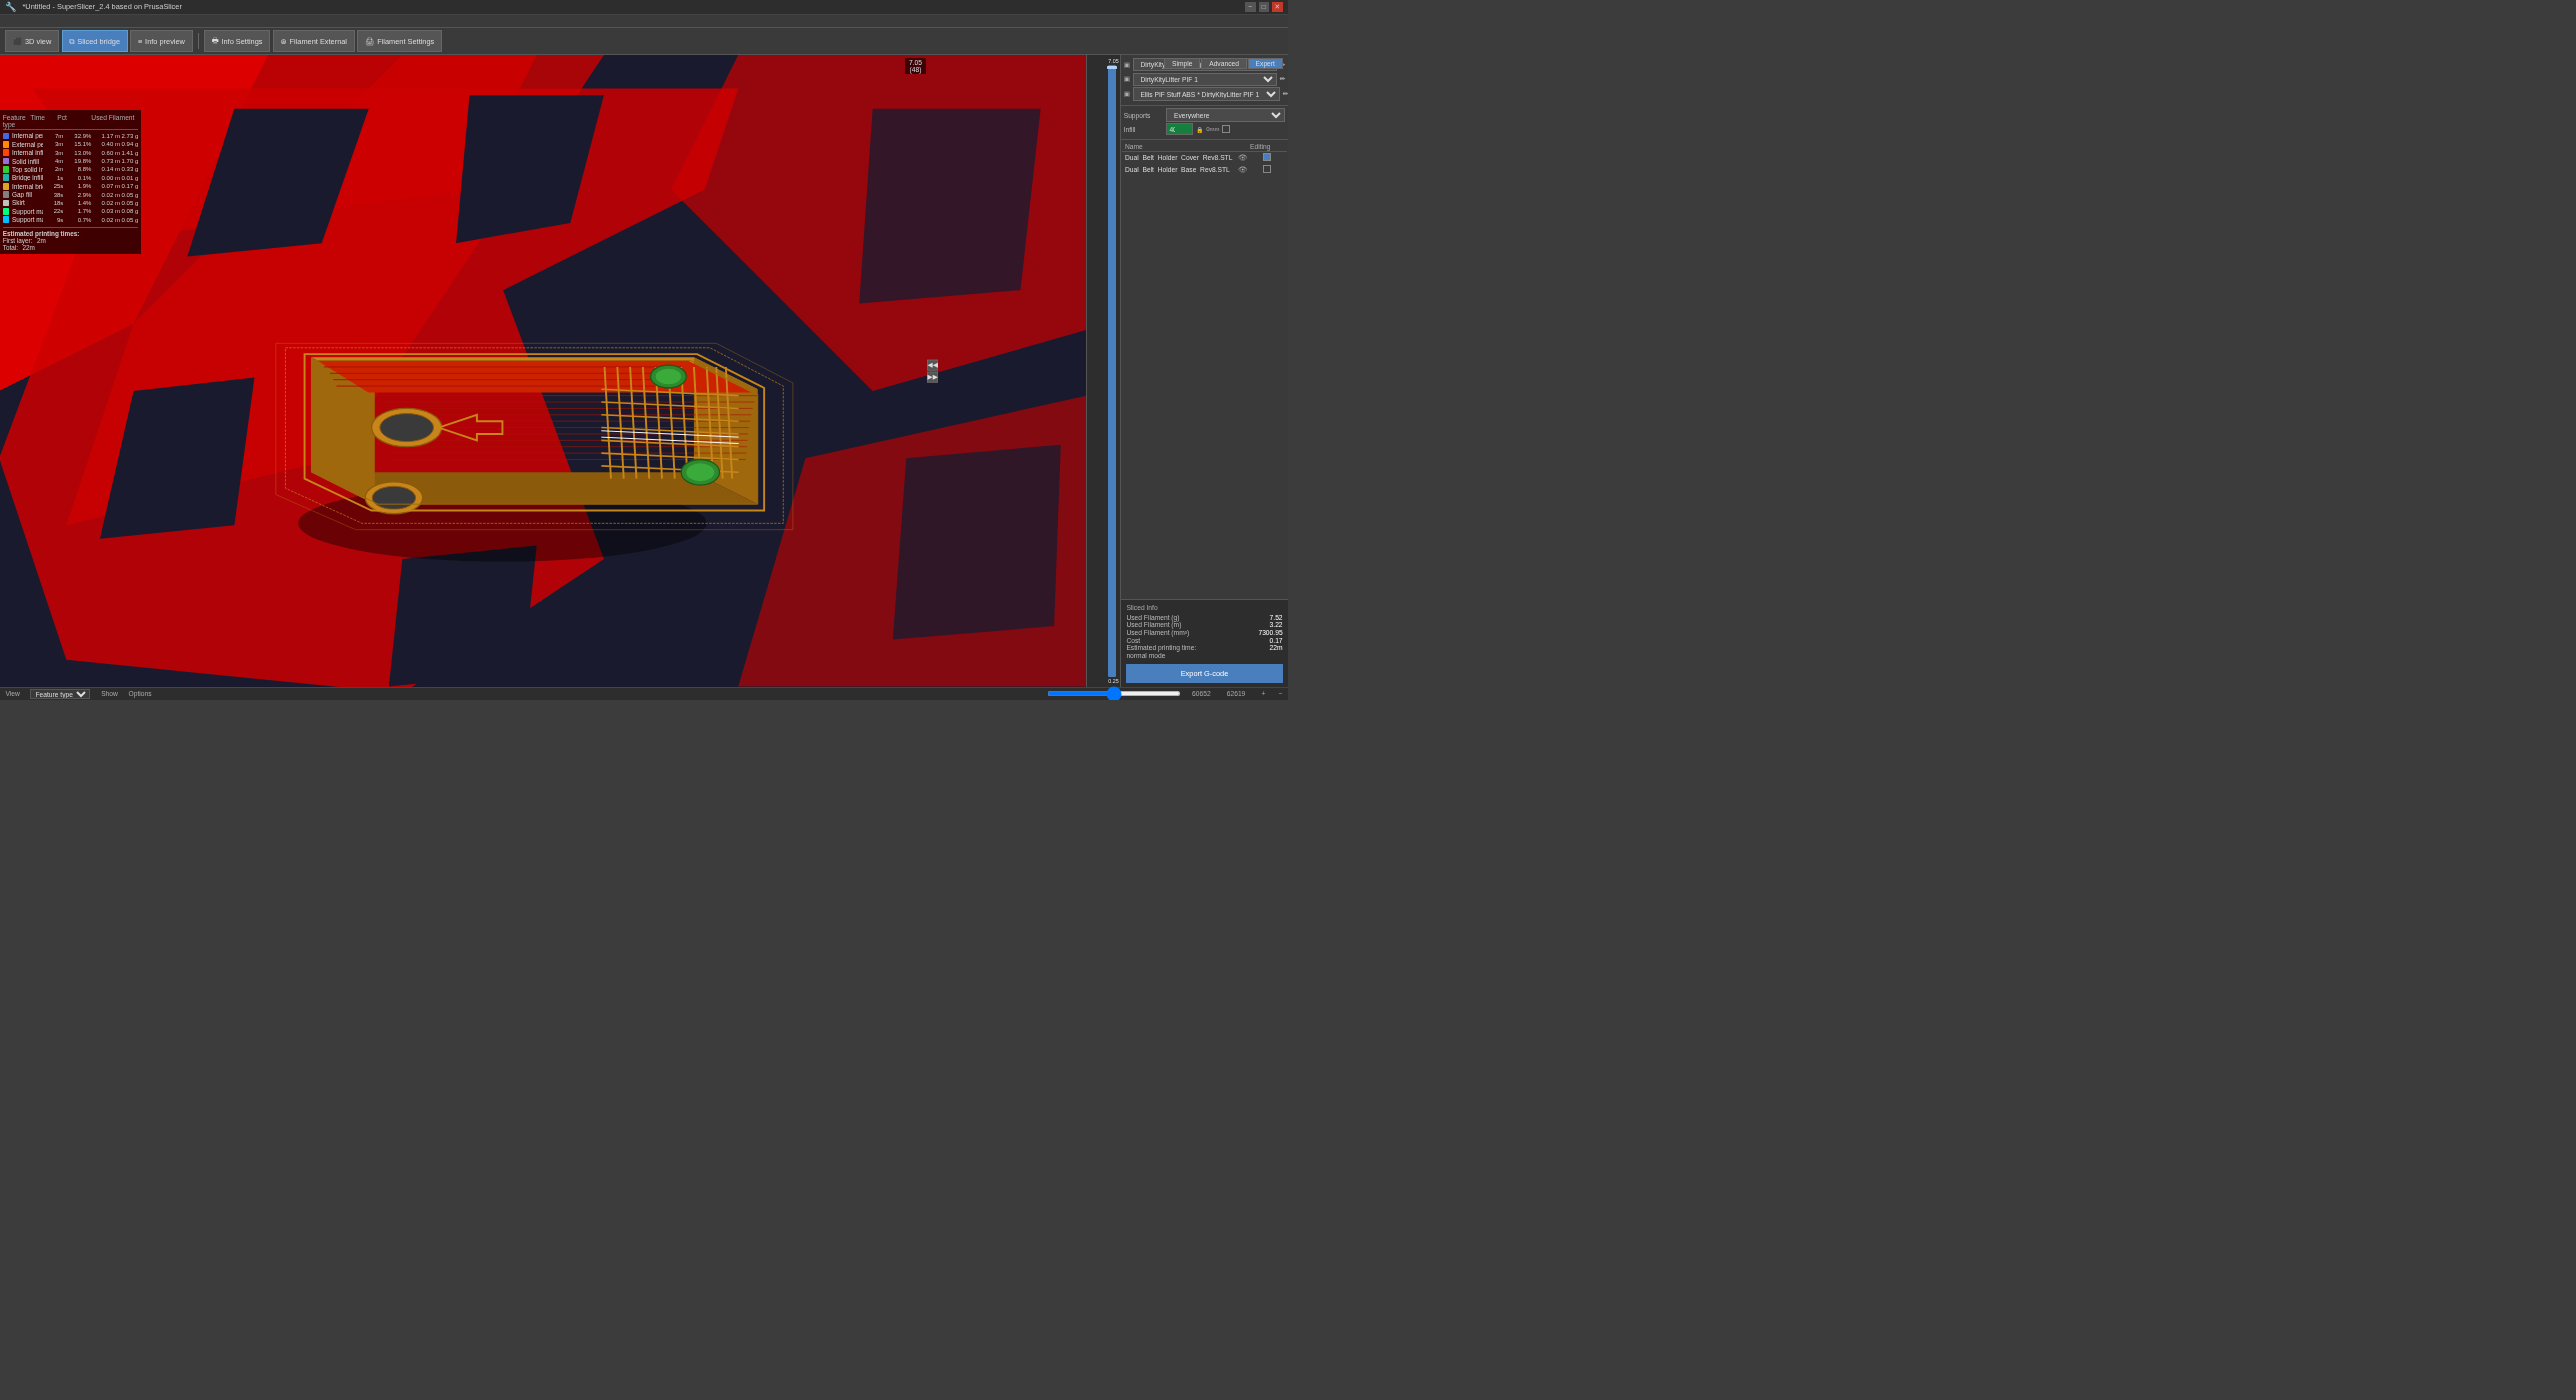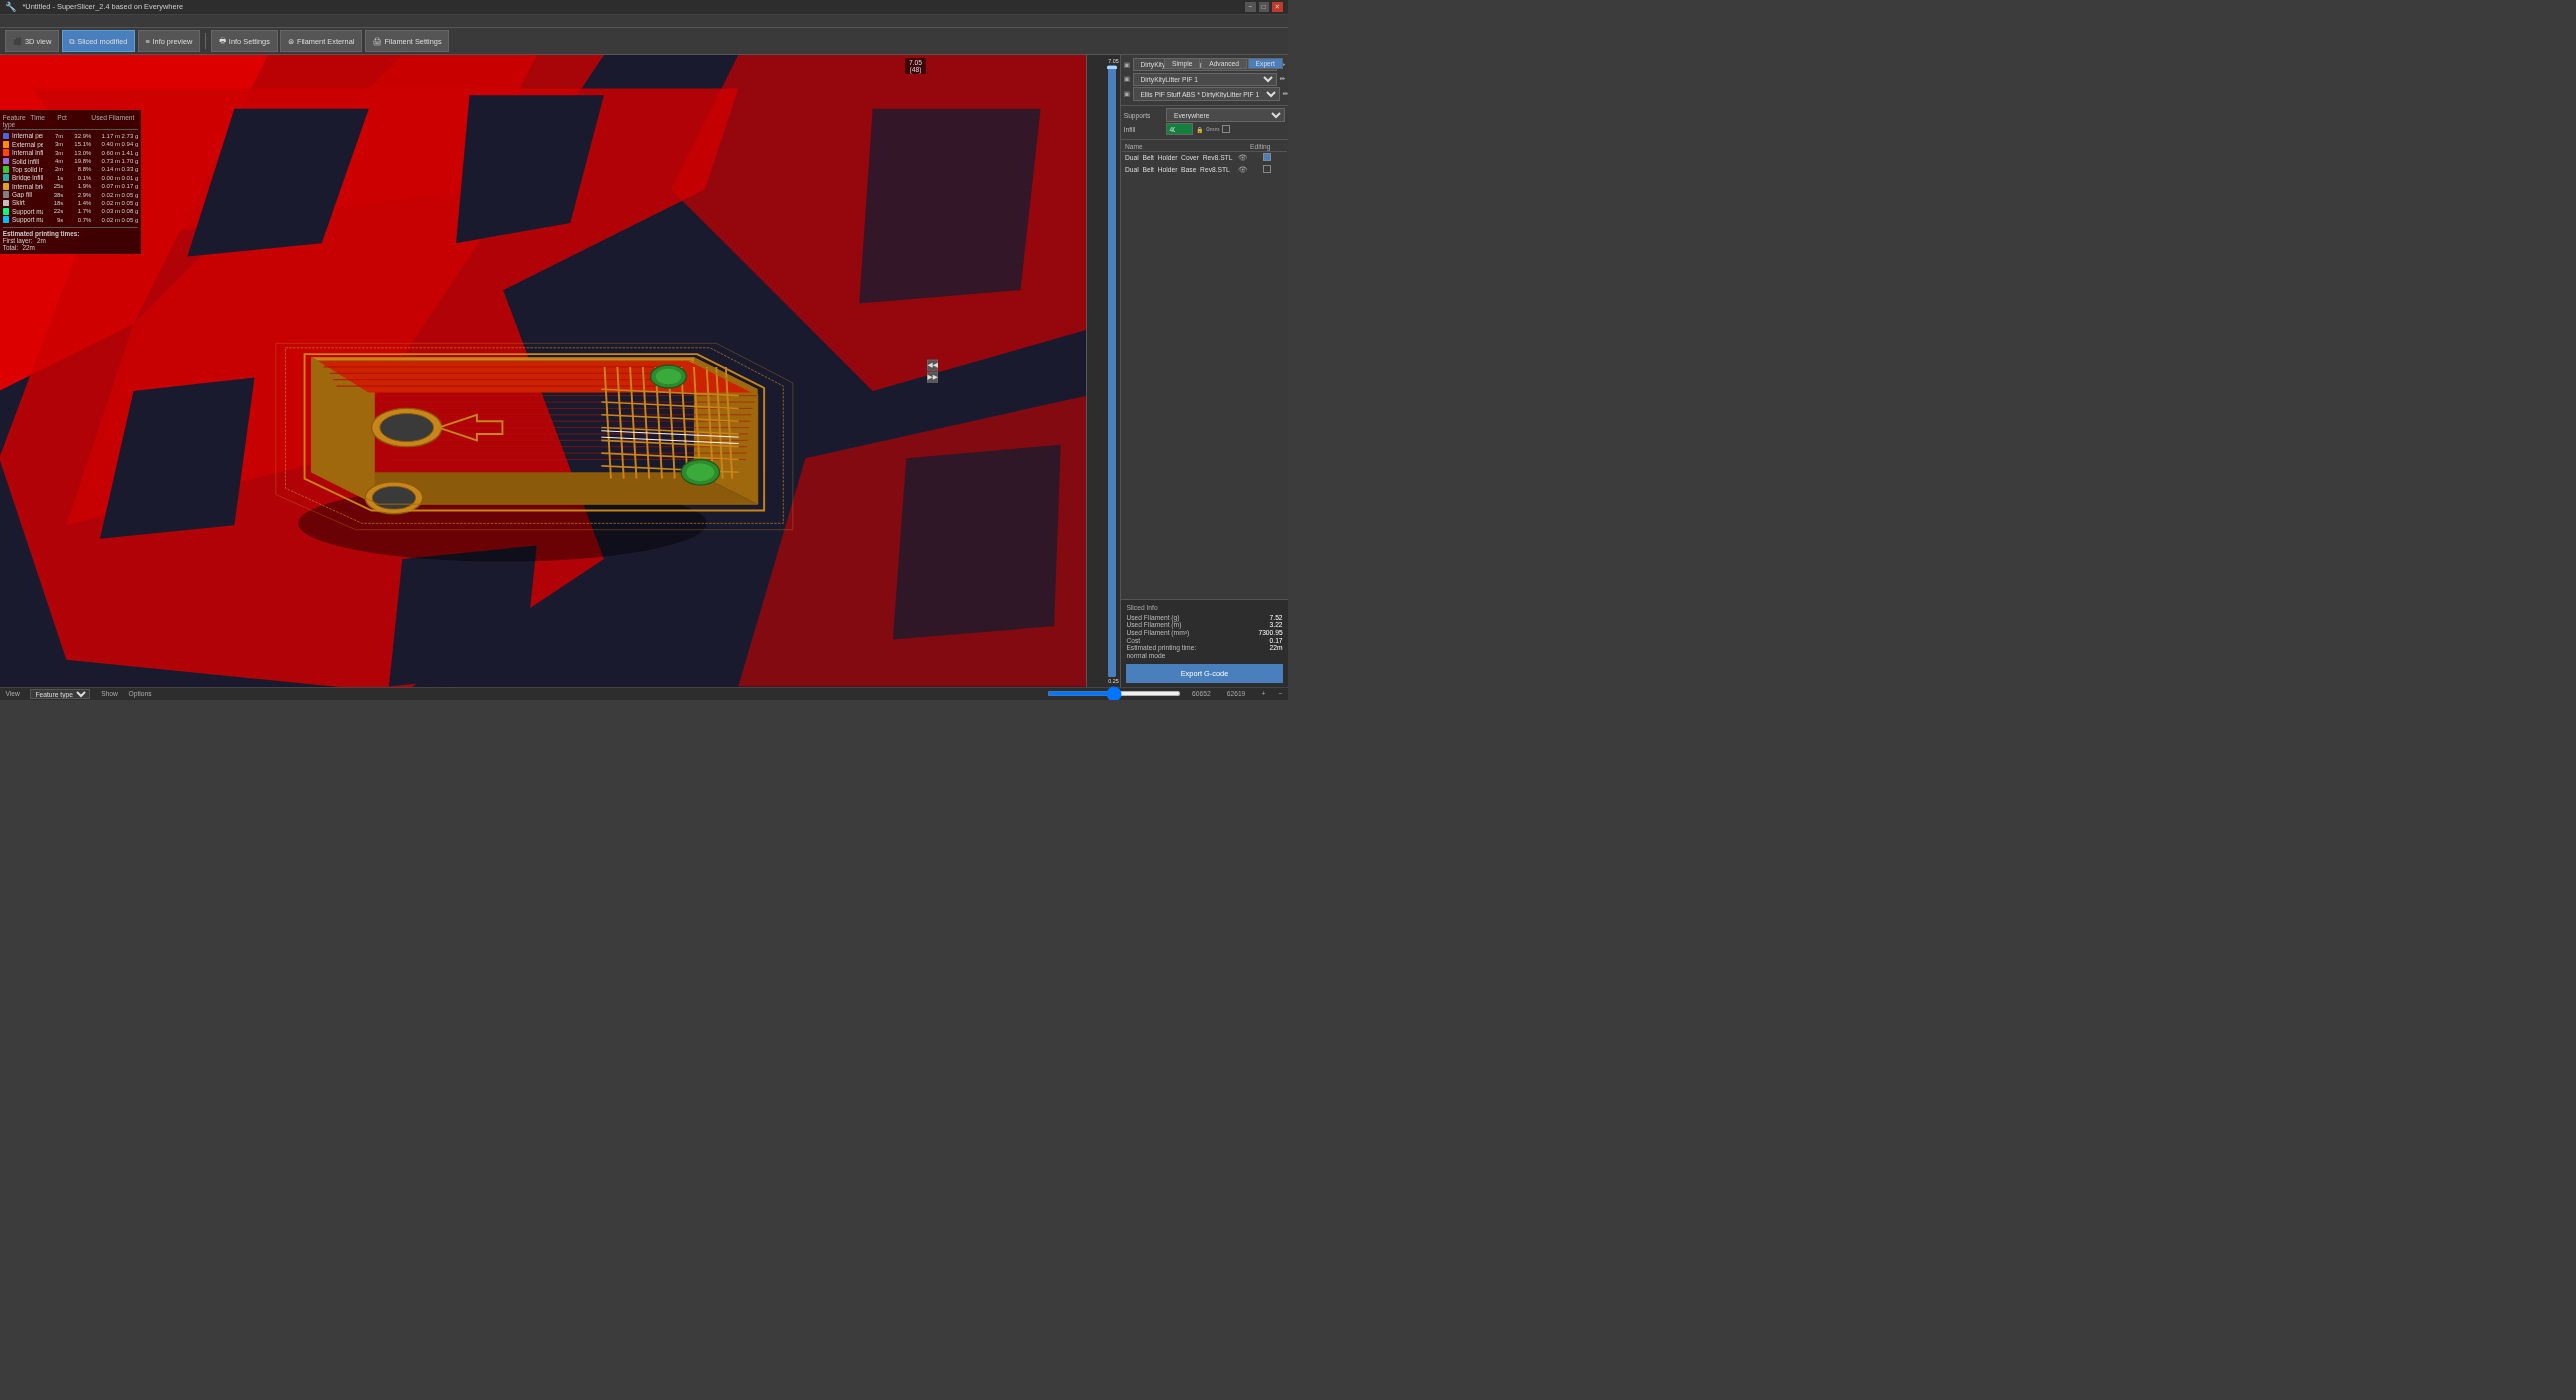--- a/index.html
+++ b/index.html
@@ -279,40 +279,40 @@
       flex-direction: column;
       align-items: center;
     }
   </style>
 </head>
 <body>
 
 <div id="titlebar">
   <div id="titlebar-left">
     <span style="font-size:9.4px;">🔧</span>
-    <span>*Untitled - SuperSlicer_2.4  based on Everywhere</span>
+    <span>*Untitled - SuperSlicer_2.4  based on PrusaSlicer</span>
   </div>
   <div id="titlebar-controls">
     <button class="win-btn">−</button>
     <button class="win-btn">□</button>
     <button class="win-btn" style="background:#c0392b;">✕</button>
   </div>
 </div>
 
 <div id="menubar">
 </div>
 
 <div id="toolbar">
   <button class="toolbar-btn">
     <span>⬛</span>
     <span>3D view</span>
   </button>
   <button class="toolbar-btn active">
     <span>⧉</span>
-    <span>Sliced modified</span>
+    <span>Sliced bridge</span>
   </button>
   <button class="toolbar-btn">
     <span>≡</span>
     <span>Info preview</span>
   </button>
   <div class="toolbar-sep"></div>
   <button class="toolbar-btn">
     <span>🖶</span>
     <span>Info Settings</span>
   </button>

